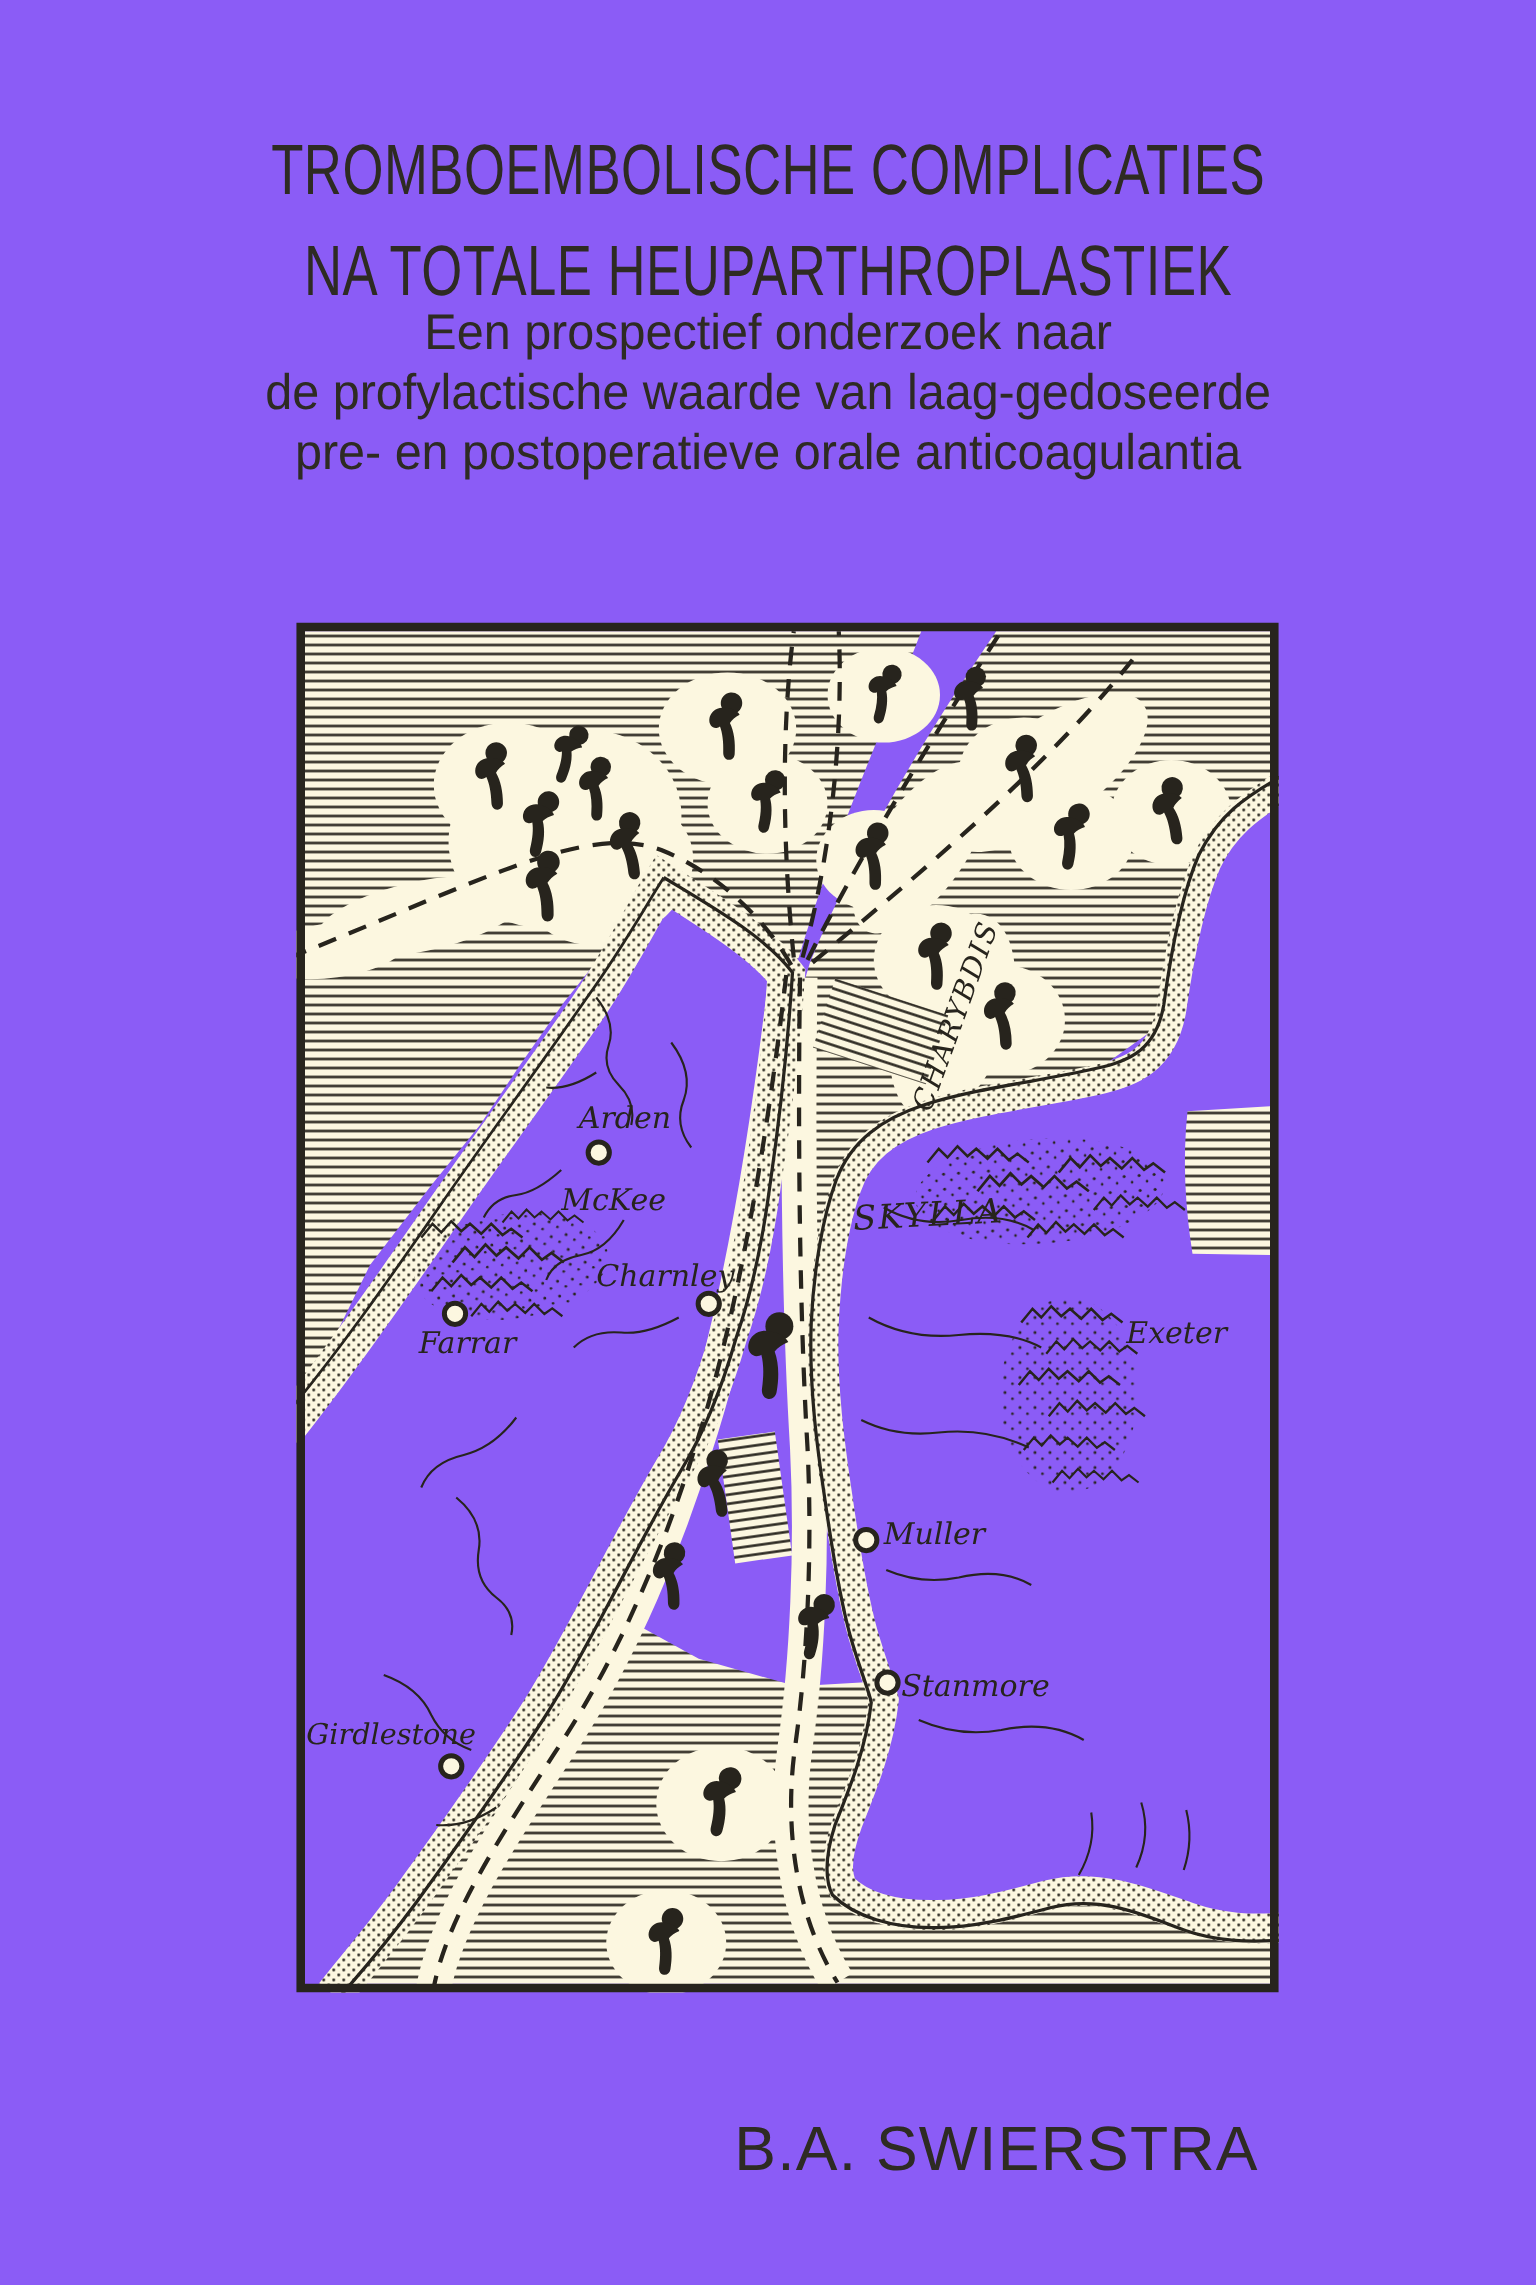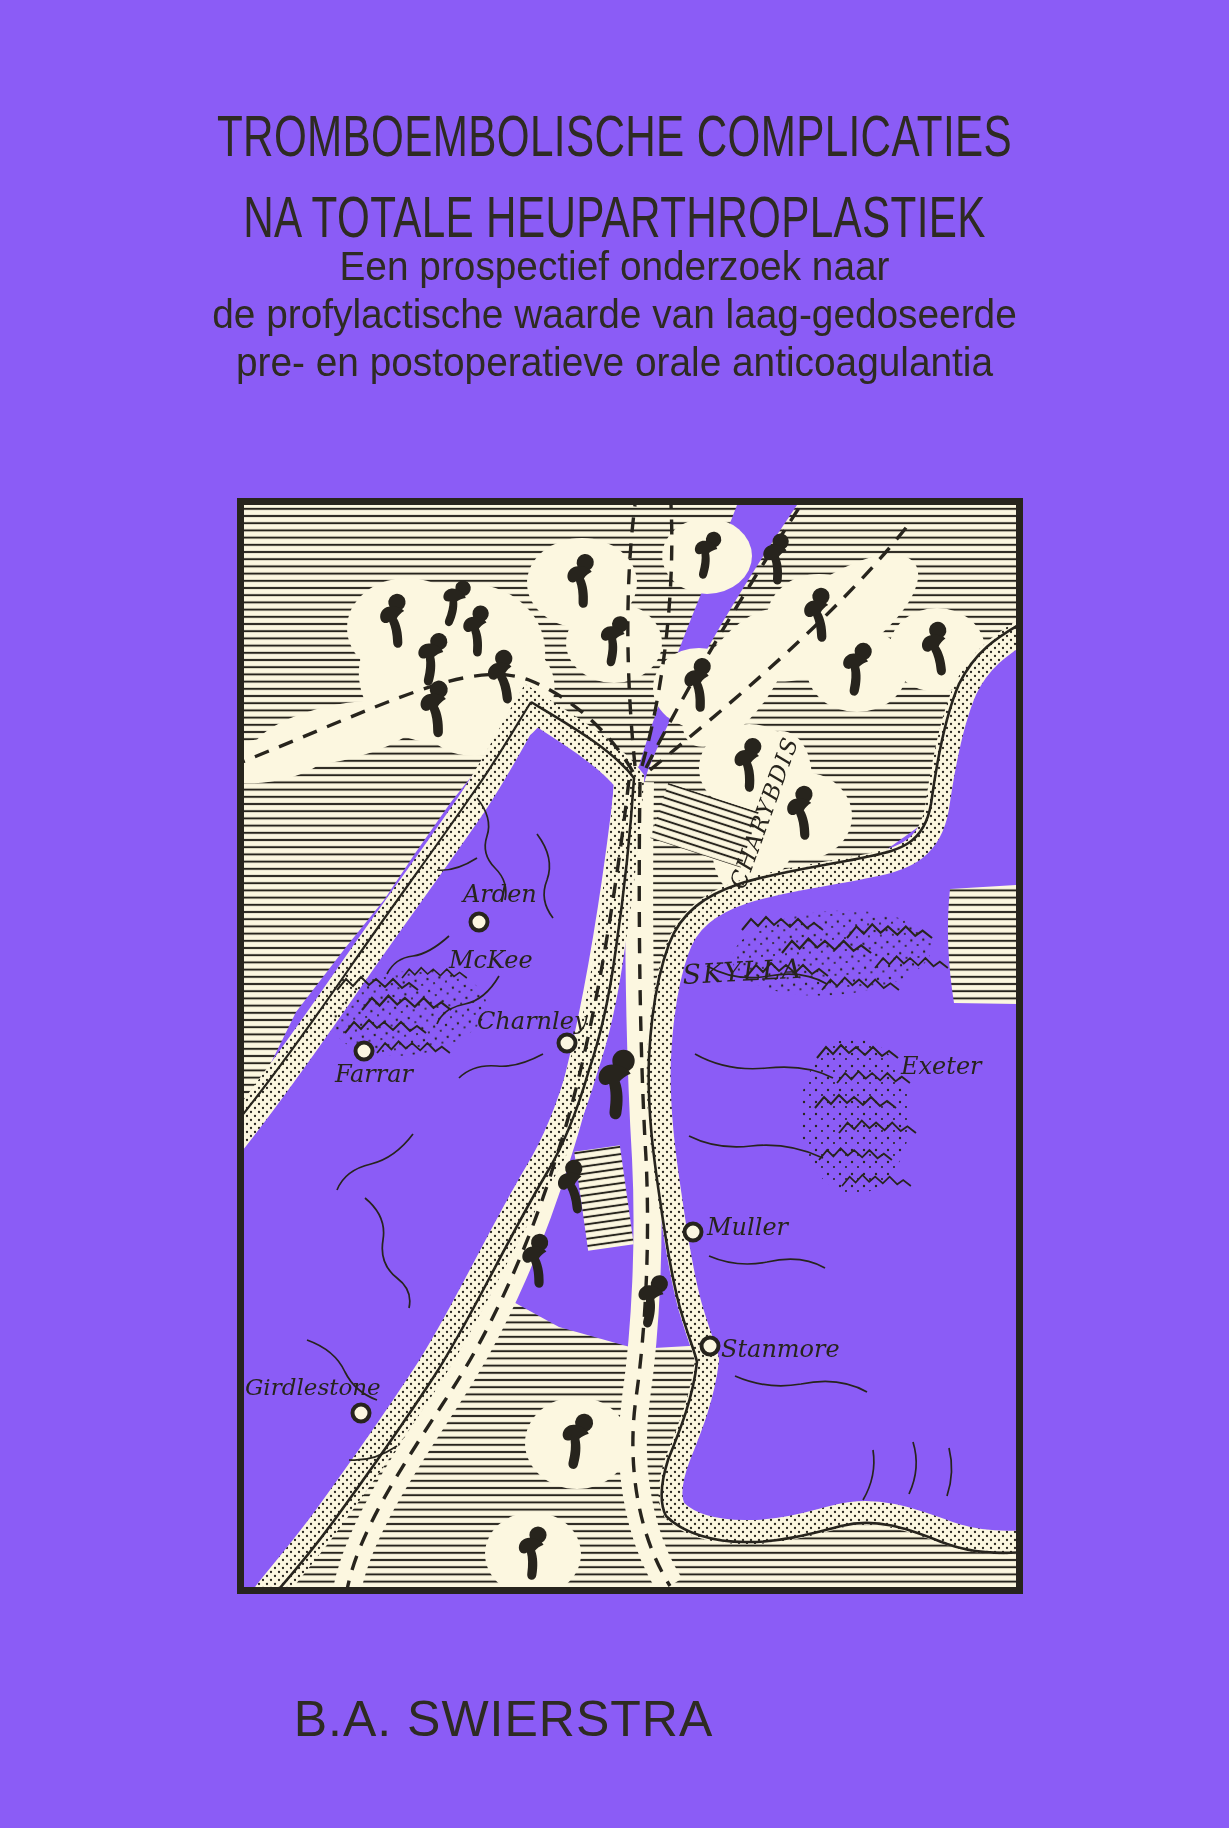--- a/index.html
+++ b/index.html
@@ -14,21 +14,21 @@
     letter-spacing:.5px; transform:scaleX(.74); transform-origin:center top;
     color:#2e2b23;
   }
   .subtitle{
     position:absolute; top:242px; left:0; width:1229px;
     text-align:center; font-size:40px; font-weight:400; line-height:1.20;
     transform:scaleX(.97); transform-origin:center top; color:#2e2b23;
   }
   .author{
     position:absolute; top:1690px; left:0; width:1007px;
-    text-align:center; font-size:50px; font-weight:400; letter-spacing:1px;
+    text-align:right; font-size:50px; font-weight:400; letter-spacing:1px;
     color:#2e2b23;
   }
   .mapwrap{ position:absolute; left:237px; top:498px; width:636px; height:1096px; }
   svg text{ font-family:"DejaVu Serif", serif; font-style:italic; fill:#27241d; }
   svg .caps{ letter-spacing:1.5px; }
 </style>
 </head>
 <body>
 
 <div class="cover">

